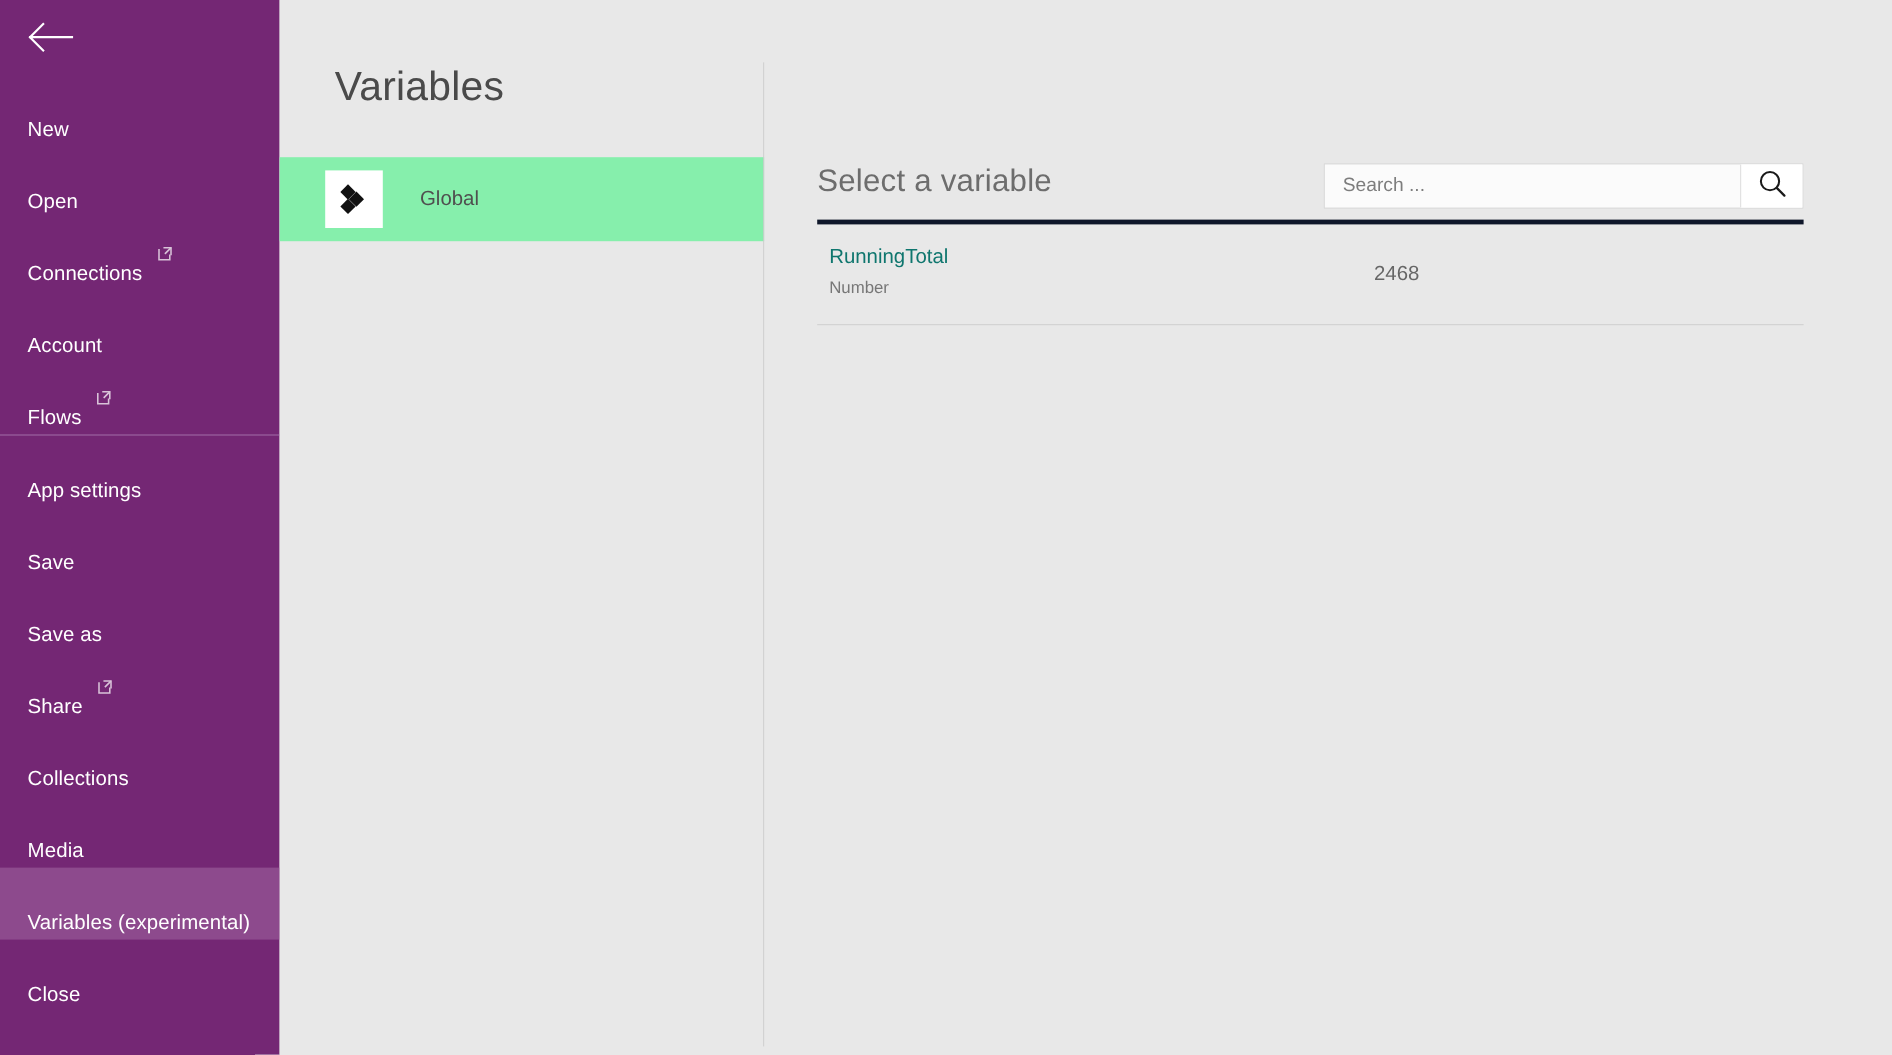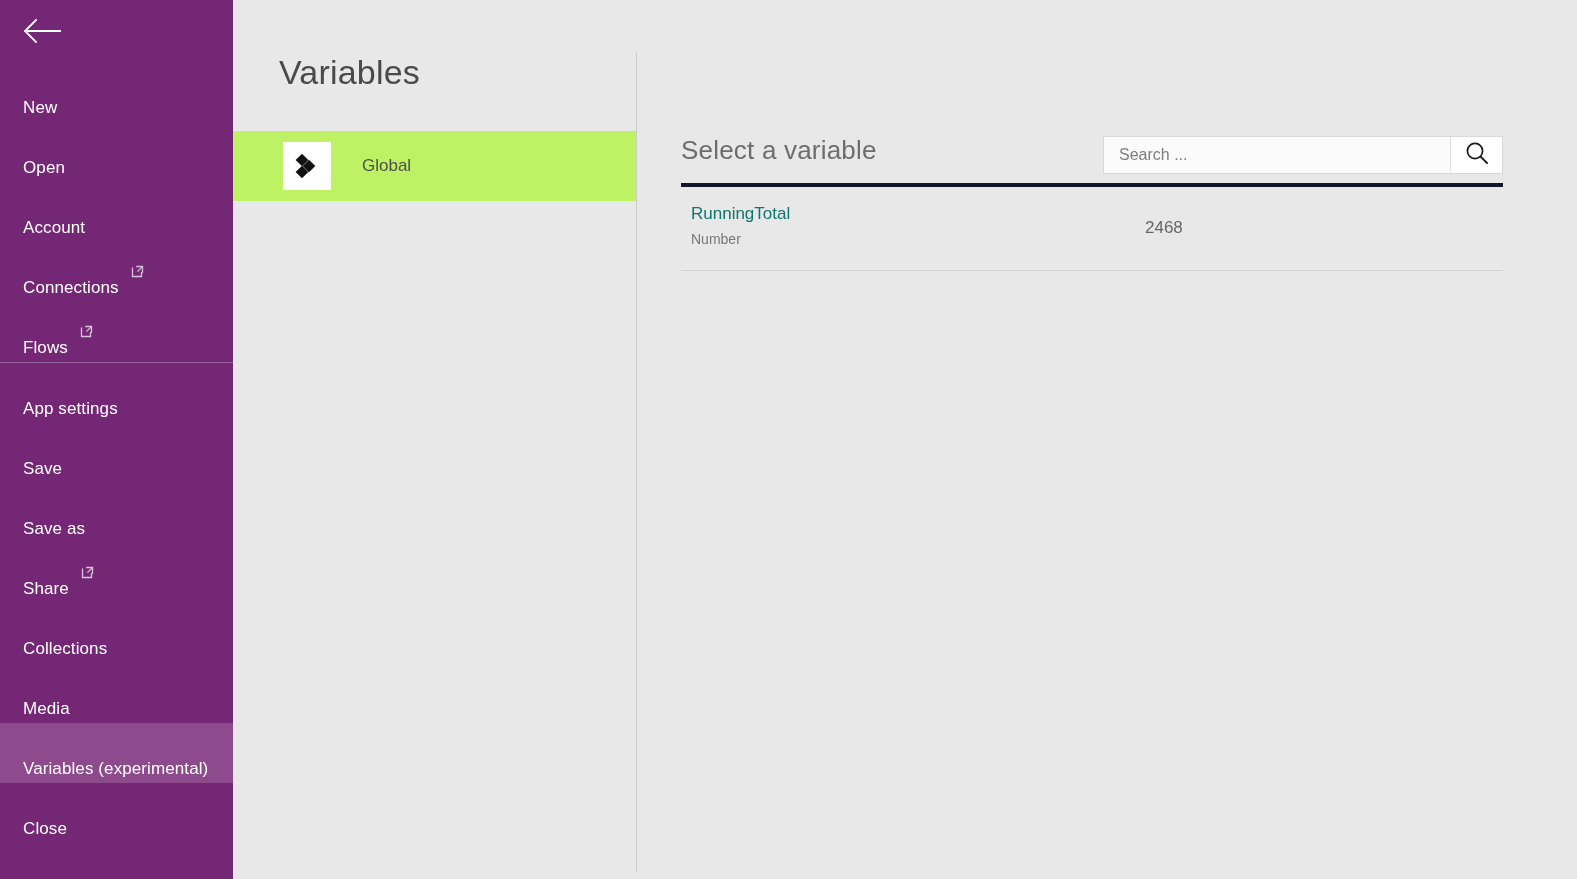--- a/index.html
+++ b/index.html
@@ -89,22 +89,22 @@
     line-height: 1;
   }
 
   .scope-row {
     position: absolute;
     left: 0; top: 131px;
     width: 404px;
     height: 70px;
     display: flex;
     align-items: center;
-    padding-left: 50px;
-    background: #bef264;
+    padding-left: 38px;
+    background: #86efac;
     cursor: pointer;
   }
   .scope-icon-tile {
     width: 48px; height: 48px;
     background: #ffffff;
     display: flex;
     align-items: center;
     justify-content: center;
     flex: none;
   }
@@ -234,31 +234,31 @@
   </div>
 
   <div class="nav-list" id="nav-list">
       <div class="nav-item">
         <span class="nav-label">New</span>
       </div>
       <div class="nav-item">
         <span class="nav-label">Open</span>
       </div>
       <div class="nav-item">
-        <span class="nav-label">Account</span>
-      </div>
-      <div class="nav-item">
         <span class="nav-label">Connections</span>
         <span class="ext-icon">
           <svg width="16" height="16" viewBox="0 0 16 16" fill="none">
             <path d="M2.5 4.5 V13.5 H11.5 V9" stroke="#ffffff" stroke-width="1.3"></path>
             <path d="M6.2 3.5 H12.5 V9.8" stroke="#ffffff" stroke-width="1.3"></path>
             <path d="M7.4 8.6 L12.4 3.6" stroke="#ffffff" stroke-width="1.3"></path>
           </svg>
         </span>
+      </div>
+      <div class="nav-item">
+        <span class="nav-label">Account</span>
       </div>
       <div class="nav-item">
         <span class="nav-label">Flows</span>
         <span class="ext-icon">
           <svg width="16" height="16" viewBox="0 0 16 16" fill="none">
             <path d="M2.5 4.5 V13.5 H11.5 V9" stroke="#ffffff" stroke-width="1.3"></path>
             <path d="M6.2 3.5 H12.5 V9.8" stroke="#ffffff" stroke-width="1.3"></path>
             <path d="M7.4 8.6 L12.4 3.6" stroke="#ffffff" stroke-width="1.3"></path>
           </svg>
         </span>

